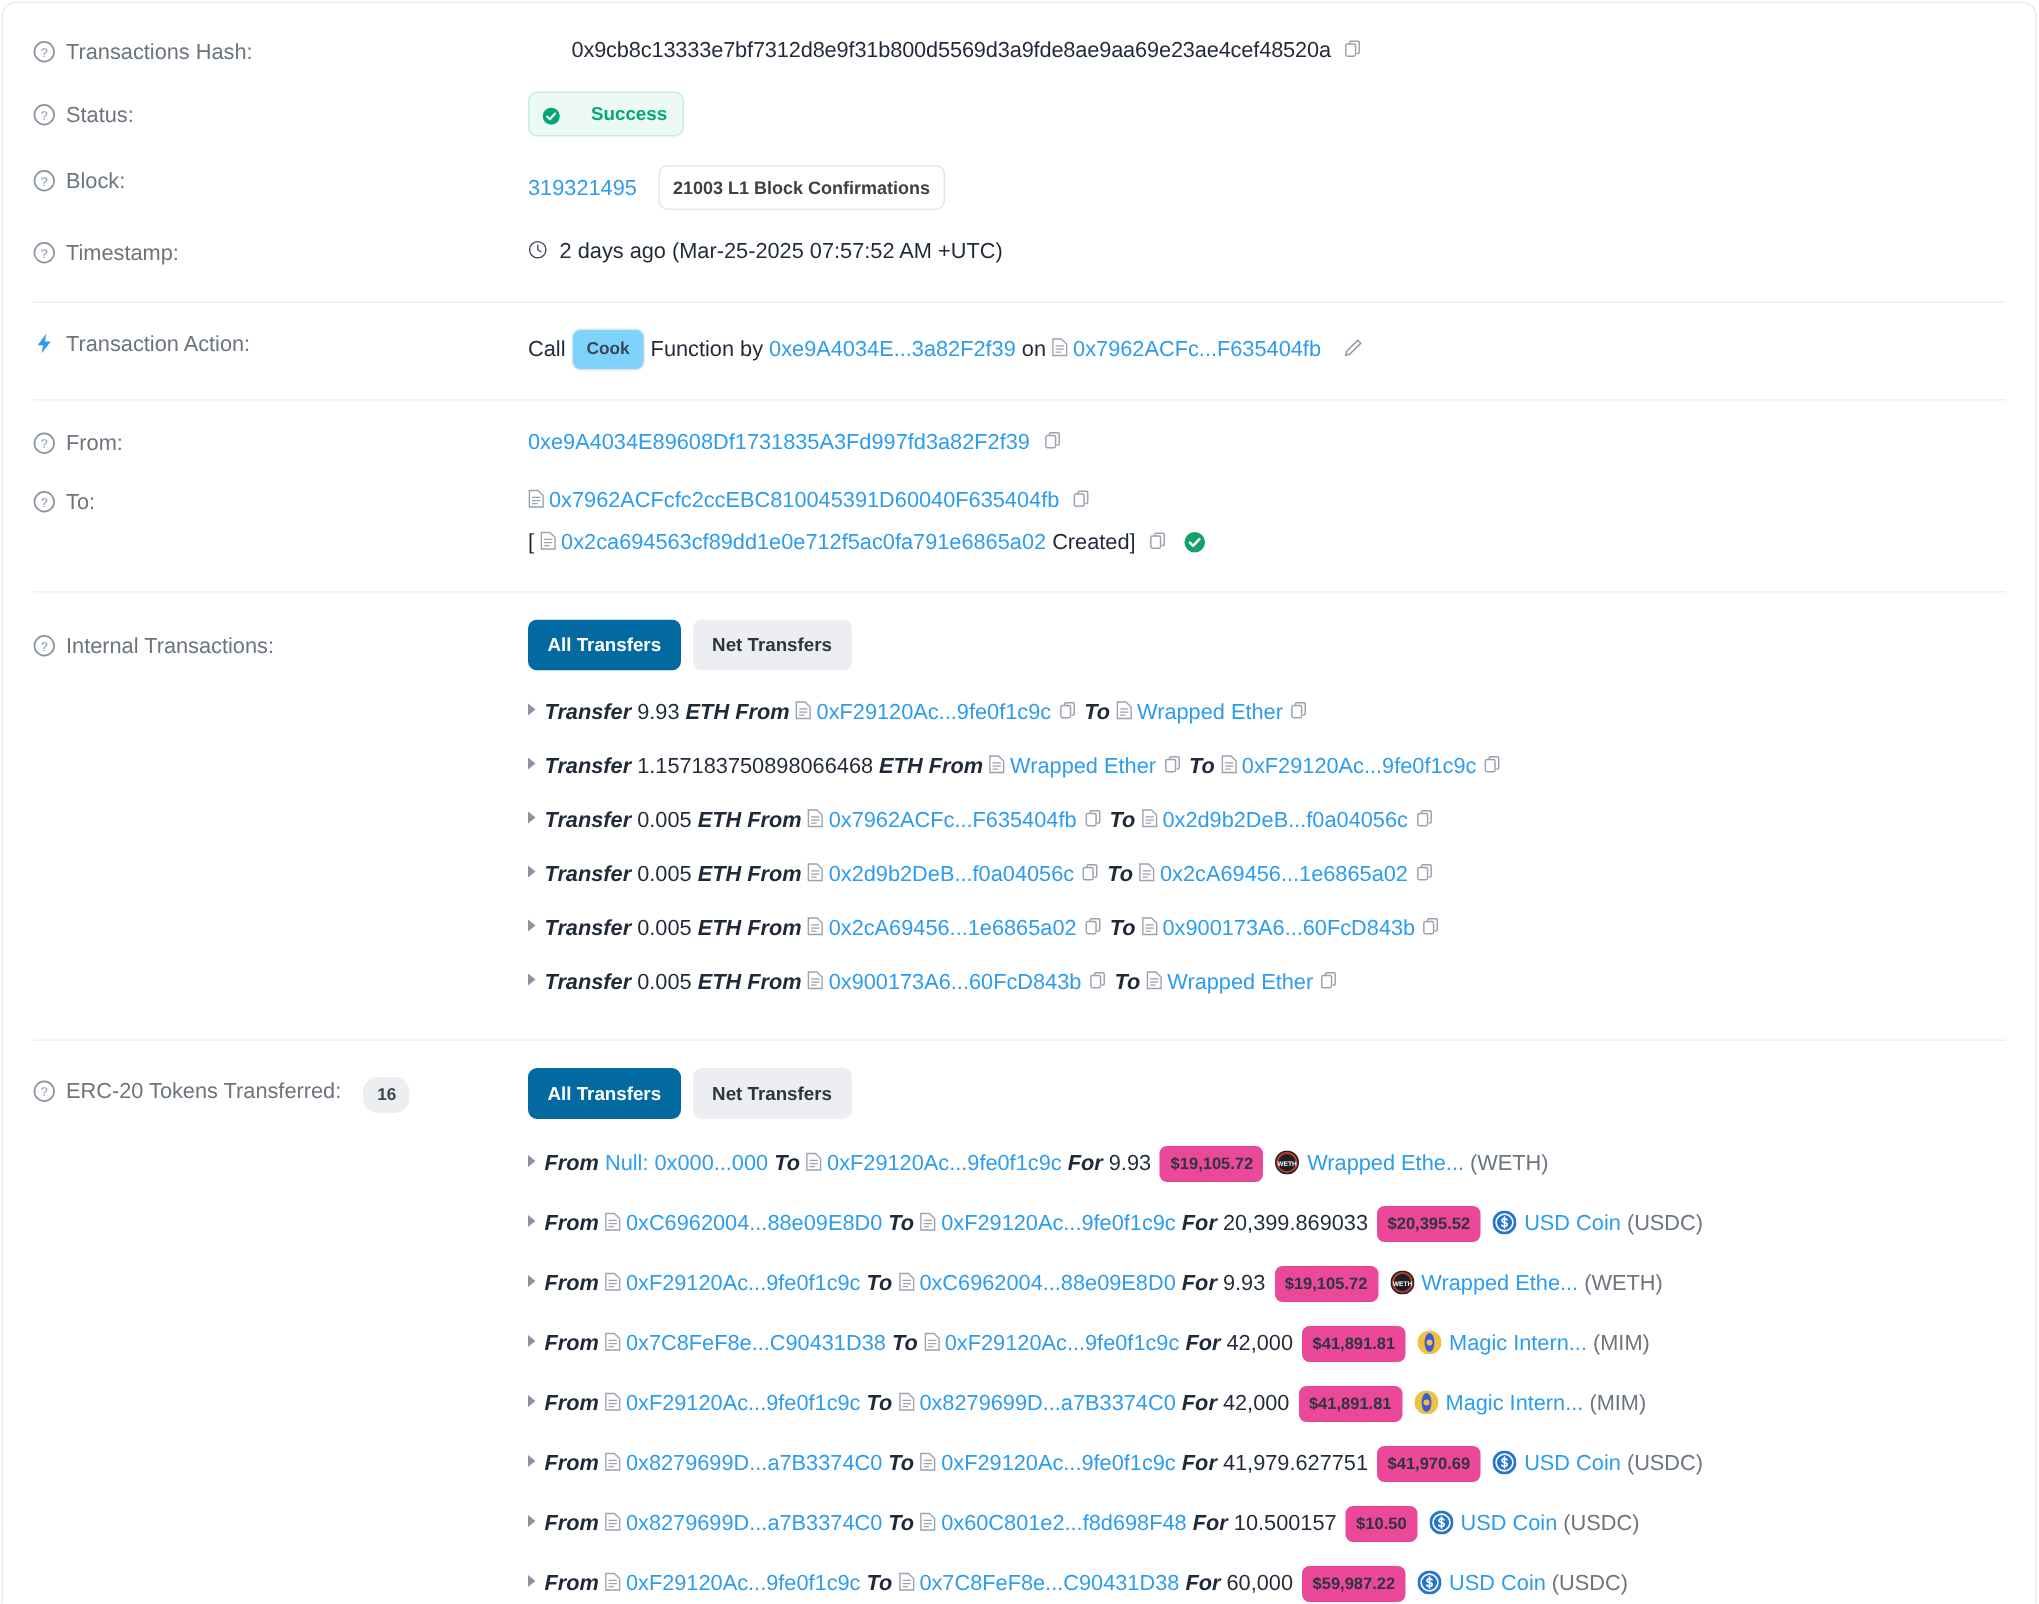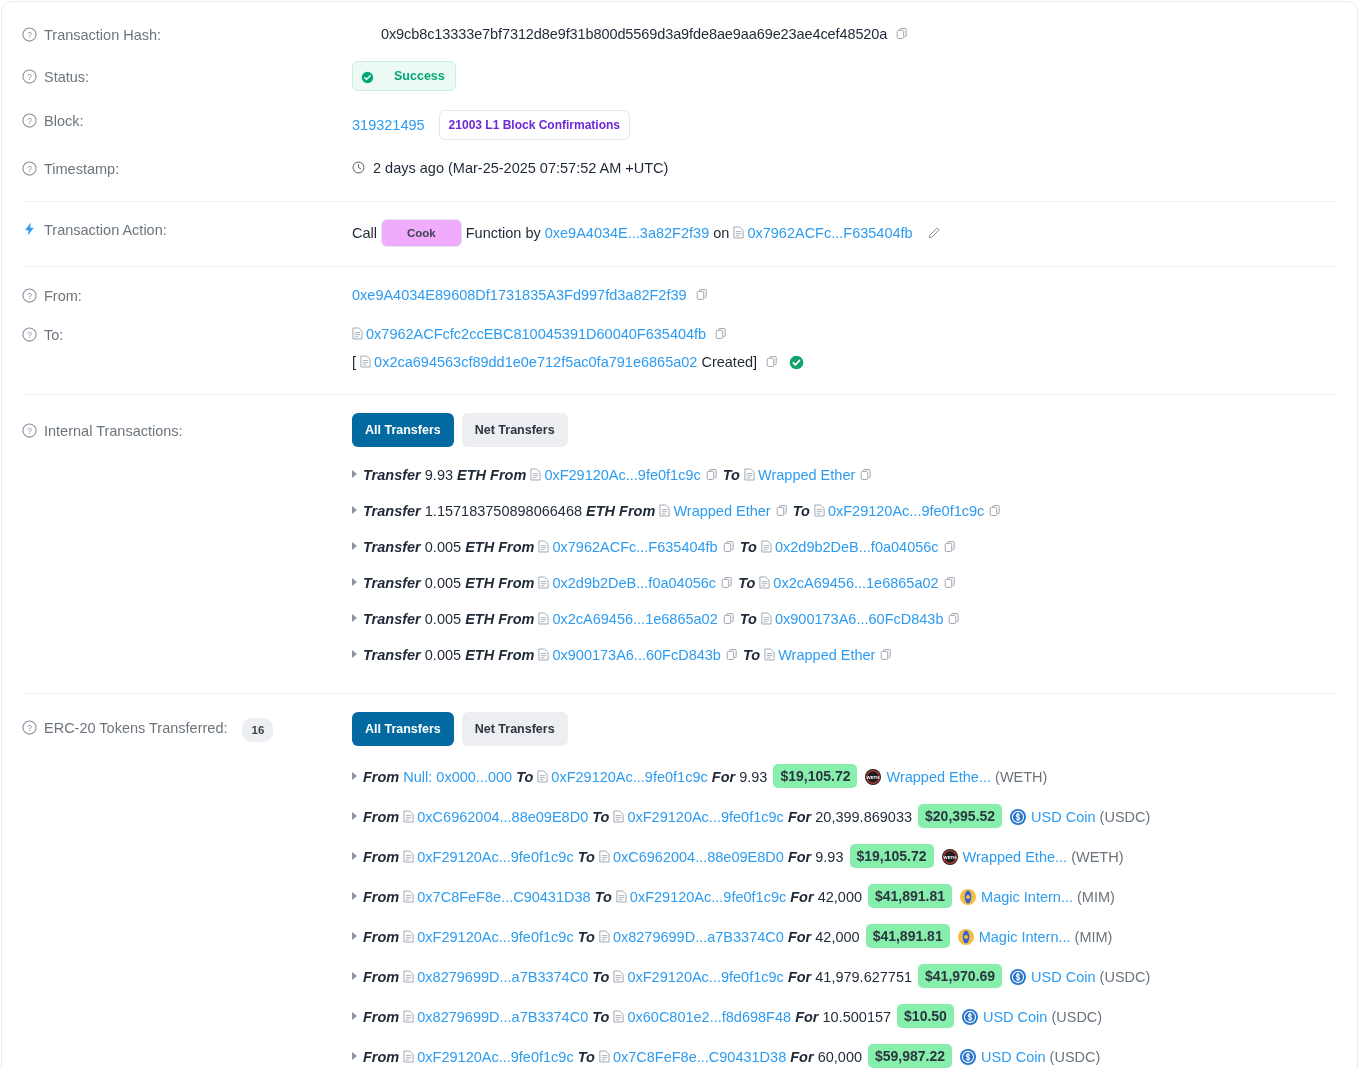--- a/index.html
+++ b/index.html
@@ -98,52 +98,52 @@
 
   
   .chip {
     display: inline-block;
     background: #fff;
     border: 1px solid #e3e6ea;
     border-radius: 6px;
     padding: 4px 9px;
     font-size: 12px;
     font-weight: 600;
-    color: #6d28d9;
+    color: #404040;
     margin-left: 10px;
     vertical-align: 1px;
   }
   .fn-chip {
     display: inline-block;
-    background: #f0abfc;
+    background: #7dd3fc;
     border: 1px solid #e3e6ea;
     border-radius: 6px;
-    padding: 3px 25px;
+    padding: 3px 9px;
     font-size: 11.5px;
     font-weight: 700;
     color: #3c4451;
     margin: 0 4px;
     vertical-align: 1px;
   }
   .count-badge {
     display: inline-block;
     background: #eceef1;
     border-radius: 10px;
     padding: 2px 9px;
     font-size: 11.5px;
     font-weight: 700;
     color: #3c4451;
     margin-left: 8px;
   }
   .usd-chip {
     display: inline-block;
-    background: #86efac;
+    background: #ec4899;
     border-radius: 5px;
     padding: 2px 7px;
-    font-size: 14px;
+    font-size: 11px;
     font-weight: 700;
     color: #2d3540;
     margin: 0 6px;
     vertical-align: 1px;
   }
 
   
   .tabs { display: flex; gap: 8px; margin-bottom: 10px; }
   .tab {
     border-radius: 6px;
@@ -194,21 +194,21 @@
 <div class="card">
 
   <div class="row" style="padding-top:22px;">
     <div class="lbl">
       <span class="q-icon">
             <svg viewBox="0 0 16 16" width="15" height="15">
               <circle cx="8" cy="8" r="7" fill="none" stroke="#8a94a0" stroke-width="1.2"></circle>
               <text x="8" y="11.5" font-size="9" fill="#8a94a0" text-anchor="middle" font-family="Liberation Sans, sans-serif">?</text>
             </svg>
           </span>
-      <span>Transaction Hash:</span>
+      <span>Transactions Hash:</span>
     </div>
     <div class="val">
       <span class="mono-hash">0x9cb8c13333e7bf7312d8e9f31b800d5569d3a9fde8ae9aa69e23ae4cef48520a</span>
       <span class="copy-icon"><svg viewBox="0 0 16 16" width="13" height="14">
               <rect x="1.5" y="3.5" width="8" height="10" rx="1.4" fill="none" stroke="#9aa2ad" stroke-width="1.2"></rect>
               <path d="M4.5 3.2V2.3a1 1 0 0 1 1-1h6a1 1 0 0 1 1 1v8a1 1 0 0 1-1 1h-1" fill="none" stroke="#9aa2ad" stroke-width="1.2"></path>
             </svg></span>
     </div>
   </div>
 

